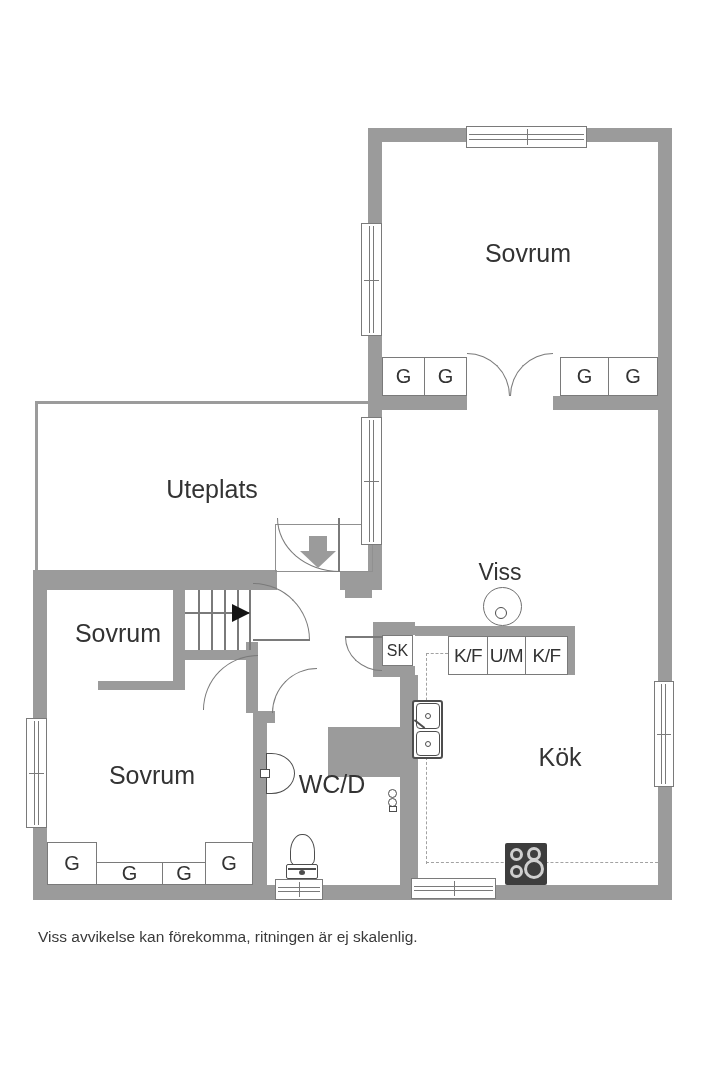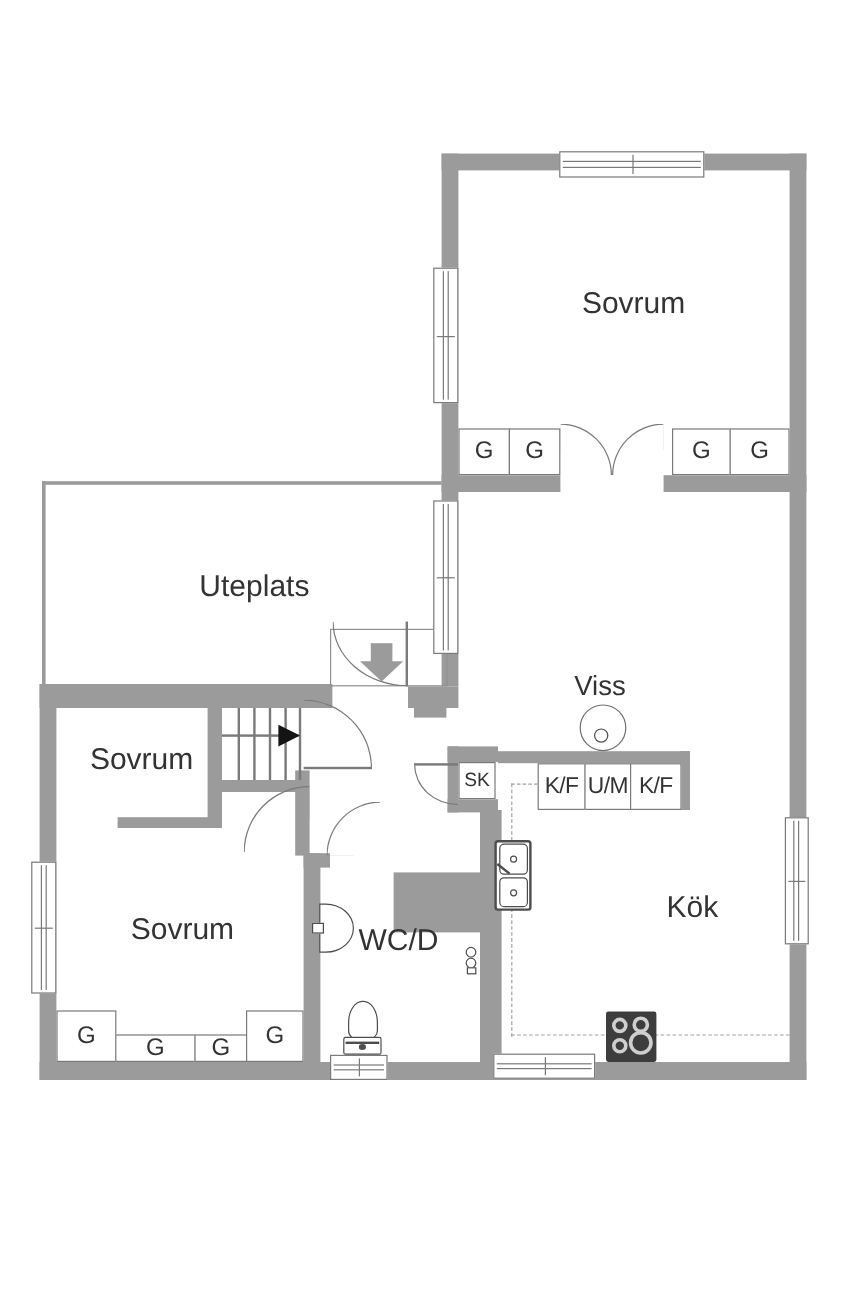--- a/index.html
+++ b/index.html
@@ -185,17 +185,18 @@
   <div style="position:absolute;left:510px;top:848px;width:13px;height:13px;border:3px solid #cfcfcf;border-radius:50%;box-sizing:border-box;background:#3d3d3d;z-index:7;"></div>
   <div style="position:absolute;left:527px;top:847px;width:14px;height:14px;border:3px solid #cfcfcf;border-radius:50%;box-sizing:border-box;background:#3d3d3d;z-index:7;"></div>
   <div style="position:absolute;left:510px;top:865px;width:13px;height:13px;border:3px solid #cfcfcf;border-radius:50%;box-sizing:border-box;background:#3d3d3d;z-index:7;"></div>
   <div style="position:absolute;left:524px;top:859px;width:20px;height:20px;border:3.5px solid #cfcfcf;border-radius:50%;box-sizing:border-box;background:#3d3d3d;z-index:7;"></div>
 
   <div class="rl" style="left:528px;top:253px;">Sovrum</div>
   <div class="rl" style="left:212px;top:489px;">Uteplats</div>
   <div class="rl" style="left:500px;top:572px;font-size:23px;">Viss</div>
   <div class="rl" style="left:118px;top:633px;">Sovrum</div>
   <div class="rl" style="left:152px;top:775px;">Sovrum</div>
-  <div class="rl" style="left:560px;top:757px;margin-left:17px;">Kök</div>
+  <div class="rl" style="left:560px;top:757px;">Kök</div>
   <div class="rl" style="left:332px;top:784px;">WC/D</div>
 
+  <div class="footer">Viss avvikelse kan förekomma, ritningen är ej skalenlig.</div>
 
 </div>
 
 </body></html>

